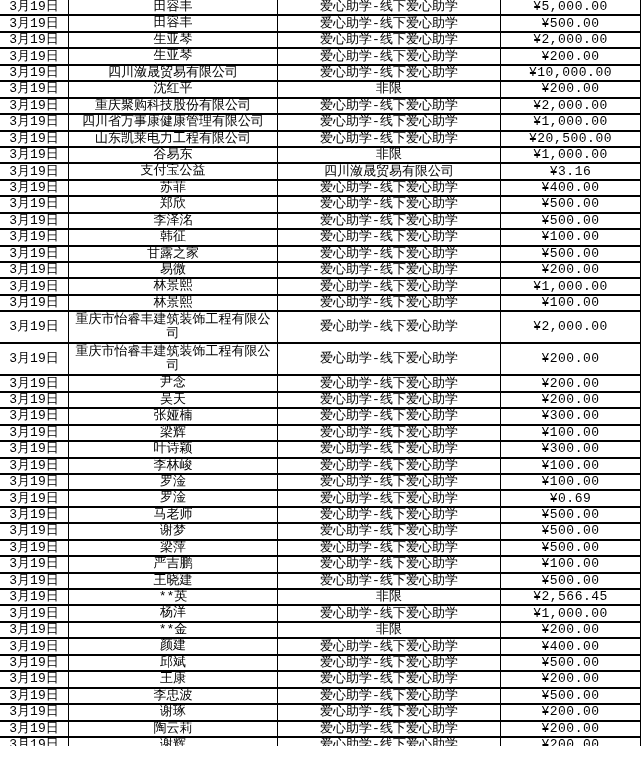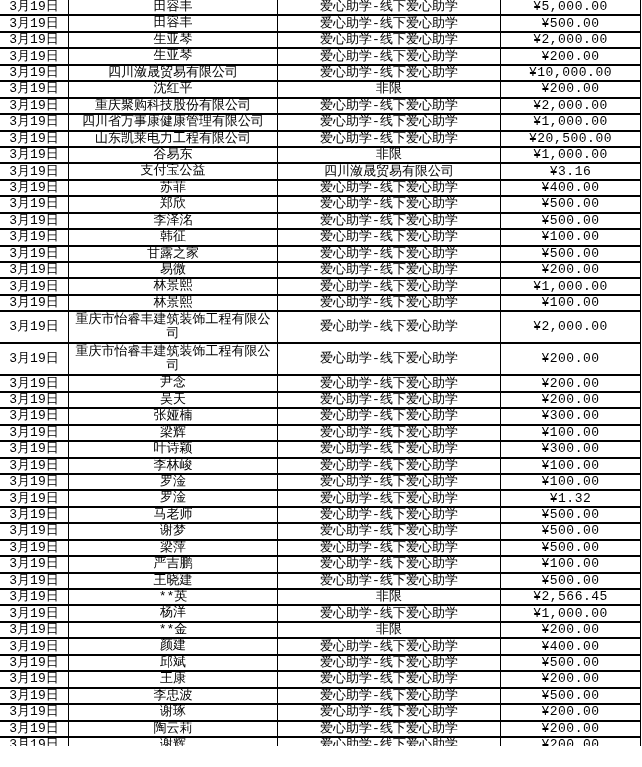--- a/index.html
+++ b/index.html
@@ -237,21 +237,21 @@
           <tr>
             <td class="date-cell">3月19日</td>
             <td class="name-cell"><span class="name-inner">罗淦</span></td>
             <td class="purpose-cell">爱心助学-线下爱心助学</td>
             <td class="amount-cell">¥100.00</td>
           </tr>
           <tr>
             <td class="date-cell">3月19日</td>
             <td class="name-cell"><span class="name-inner">罗淦</span></td>
             <td class="purpose-cell">爱心助学-线下爱心助学</td>
-            <td class="amount-cell">¥1.32</td>
+            <td class="amount-cell">¥0.69</td>
           </tr>
           <tr>
             <td class="date-cell">3月19日</td>
             <td class="name-cell"><span class="name-inner">马老师</span></td>
             <td class="purpose-cell">爱心助学-线下爱心助学</td>
             <td class="amount-cell">¥500.00</td>
           </tr>
           <tr>
             <td class="date-cell">3月19日</td>
             <td class="name-cell"><span class="name-inner">谢梦</span></td>

